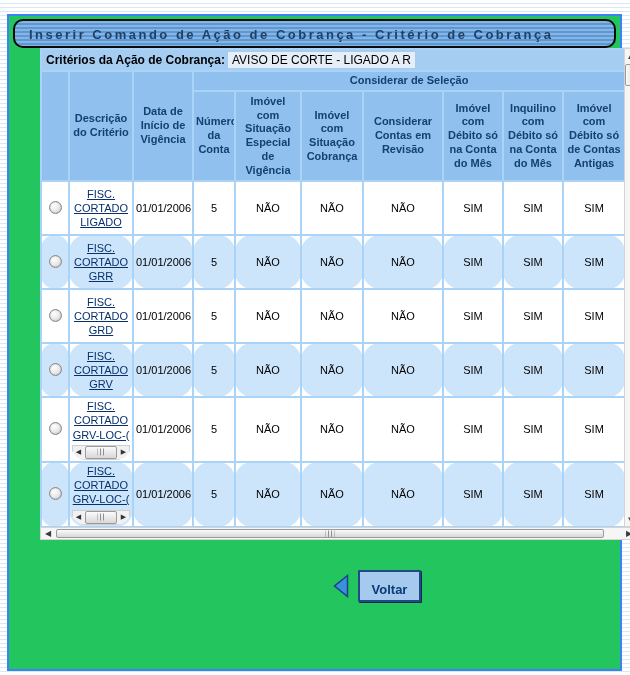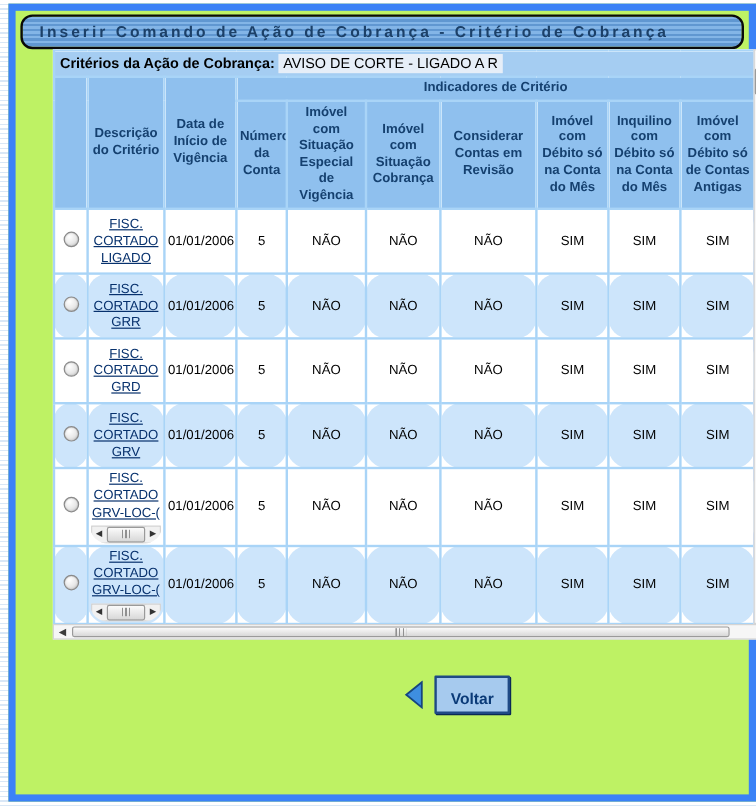--- a/index.html
+++ b/index.html
@@ -2,22 +2,22 @@
 <html><head>
 <meta charset="utf-8">
 <style>
   html,body{margin:0;padding:0;}
   body{
     width:630px;height:675px;overflow:hidden;position:relative;
     font-family:"Liberation Sans","DejaVu Sans",sans-serif;
     background:repeating-linear-gradient(180deg,#ffffff 0 3px,#d9e7f6 3px 4px);
   }
   .frame{
-    position:absolute;left:7px;top:3px;width:611px;height:653px;
-    border:6px solid #3b82f6;background:#bef264;box-sizing:content-box;
+    position:absolute;left:7px;top:14px;width:611px;height:653px;
+    border:2px solid #3b82f6;background:#22c55e;box-sizing:content-box;
   }
   
   .titlebar{
     margin:3px 4px 0 4px;height:25px;line-height:25px;
     border:2px solid #0a0a0a;border-radius:10px;
     background:repeating-linear-gradient(180deg,#83b5e7 0 2px,#6097d1 2px 4px);
     padding-left:14px;overflow:hidden;
   }
   .titlebar span{
     font-size:13px;font-weight:bold;color:#1c4068;letter-spacing:2.5px;
@@ -149,21 +149,21 @@
         <thead>
           <tr class="critrow">
             <td colspan="10">
               <span class="crit-label">Critérios da Ação de Cobrança:</span><span class="crit-value">AVISO DE CORTE - LIGADO A R</span>
             </td>
           </tr>
           <tr class="grouphead">
             <th rowspan="2"></th>
             <th rowspan="2">Descrição do Critério</th>
             <th rowspan="2">Data de Início de Vigência</th>
-            <th colspan="7">Indicadores de Critério</th>
+            <th colspan="7">Considerar de Seleção</th>
           </tr>
           <tr class="subhead">
             <th>Número da Conta</th>
             <th>Imóvel com Situação Especial de Vigência</th>
             <th>Imóvel com Situação Cobrança</th>
             <th>Considerar Contas em Revisão</th>
             <th>Imóvel com Débito só na Conta do Mês</th>
             <th>Inquilino com Débito só na Conta do Mês</th>
             <th>Imóvel com Débito só de Contas Antigas</th>
           </tr>

